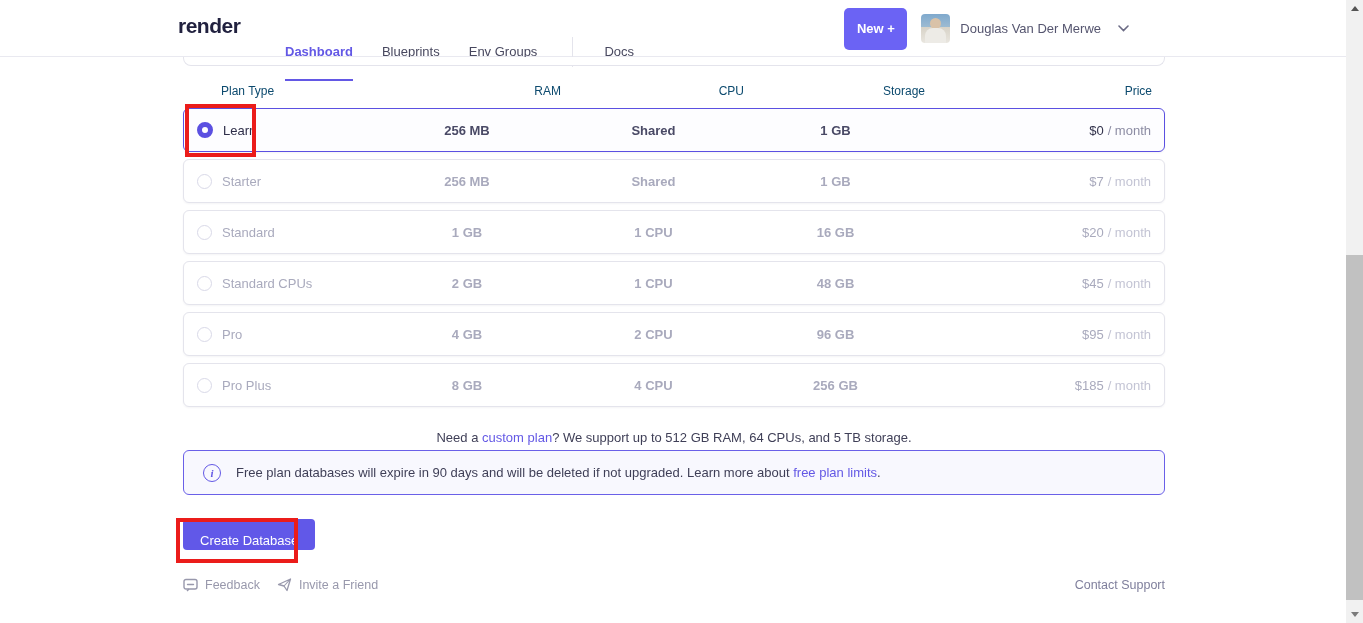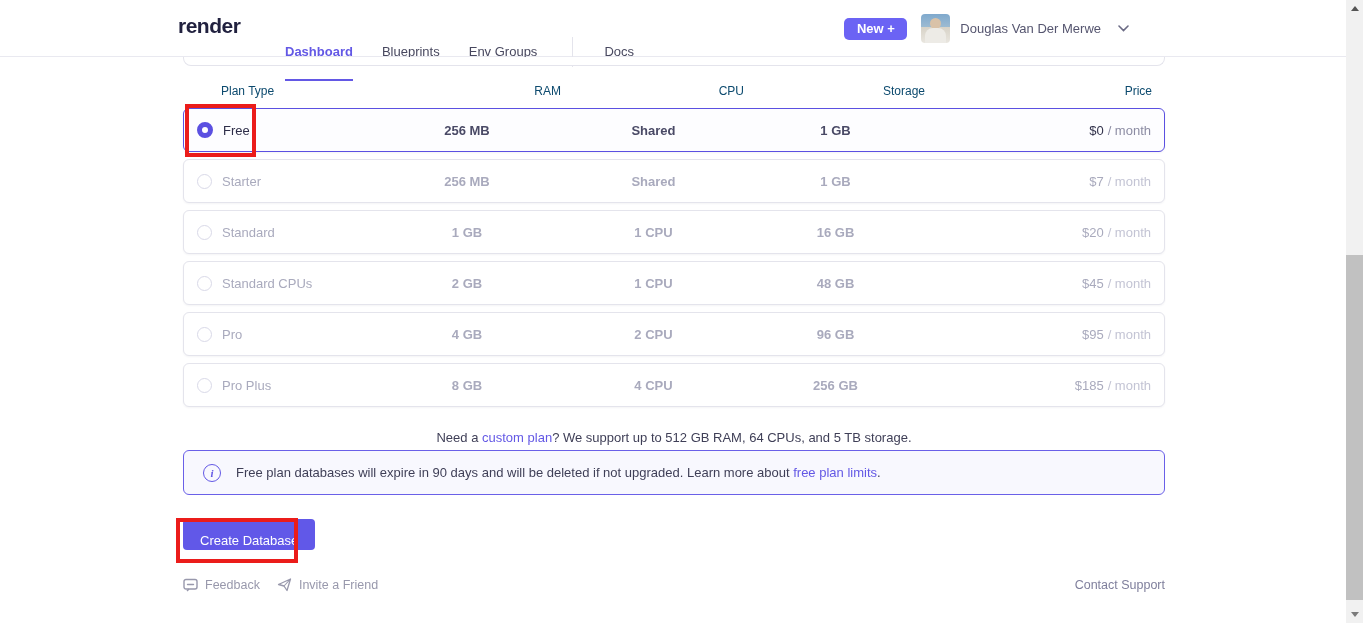--- a/index.html
+++ b/index.html
@@ -11,21 +11,21 @@
   .header { position:absolute; top:0; left:0; width:1346px; height:57px; background:#fff;
             border-bottom:1px solid #E9E9F0; display:flex; align-items:center; }
   .logo { position:absolute; left:178px; top:14px; font-size:21px; font-weight:700;
           color:#21213F; letter-spacing:-0.5px; cursor:pointer; }
   .nav { position:absolute; left:285px; top:0; height:57px; display:flex; align-items:center;margin-top:23px; }
   .nav-item { font-size:13px; color:#48485F; margin-right:29px; cursor:pointer; text-decoration:none; position:relative; height:57px; display:flex; align-items:center; }
   .nav-item.active { color:#6358E5; font-weight:700; }
   .nav-item.active::after { content:""; position:absolute; left:0; right:0; bottom:-1px; height:2px; background:#6358E5; }
   .nav-divider { width:1px; height:30px; background:#E4E4EC; margin:0 31px 0 6px; }
   .header-right { position:absolute; right:217px; top:0; height:57px; display:flex; align-items:center; }
-  .new-btn { background:#6B63F4; color:#fff; border:none; border-radius:5px; width:63px; height:22px;
+  .new-btn { background:#6B63F4; color:#fff; border:none; border-radius:5px; width:63px; height:42px;
              font-size:13px; font-weight:700; font-family:inherit; cursor:pointer; }
   .avatar { width:29px; height:29px; border-radius:4px; margin-left:14px; cursor:pointer;
             background:linear-gradient(180deg,#7FA9CD 0%, #9DBBD2 45%, #D8D3C8 46%, #E9E6DF 100%);
             position:relative; overflow:hidden; }
   .avatar::before { content:""; position:absolute; left:9px; top:4px; width:11px; height:11px; border-radius:50%; background:#D9C2A8; }
   .avatar::after { content:""; position:absolute; left:4px; top:14px; width:21px; height:15px; border-radius:8px 8px 0 0; background:#EDEBE6; }
   .user-name { font-size:13px; color:#55556F; margin-left:10px; cursor:pointer; }
   .chevron { margin-left:17px; cursor:pointer; display:flex; align-items:center; }
 
   
@@ -121,21 +121,21 @@
       <span class="th-num">RAM</span>
       <span class="th-num">CPU</span>
       <span class="th-num">Storage</span>
       <span class="th-price">Price</span>
     </div>
 
     <div class="tbody">
         <div class="plan-row selected">
     <div class="plan-cell">
       <span class="radio"></span>
-      <span class="plan-label">Free</span>
+      <span class="plan-label">Learn</span>
     </div>
     <div class="cell-num">256 MB</div>
     <div class="cell-num">Shared</div>
     <div class="cell-num">1 GB</div>
     <div class="cell-price"><span>$0</span><span class="period">/ month</span></div>
   </div>
         <div class="plan-row">
     <div class="plan-cell">
       <span class="radio"></span>
       <span class="plan-label">Starter</span>

